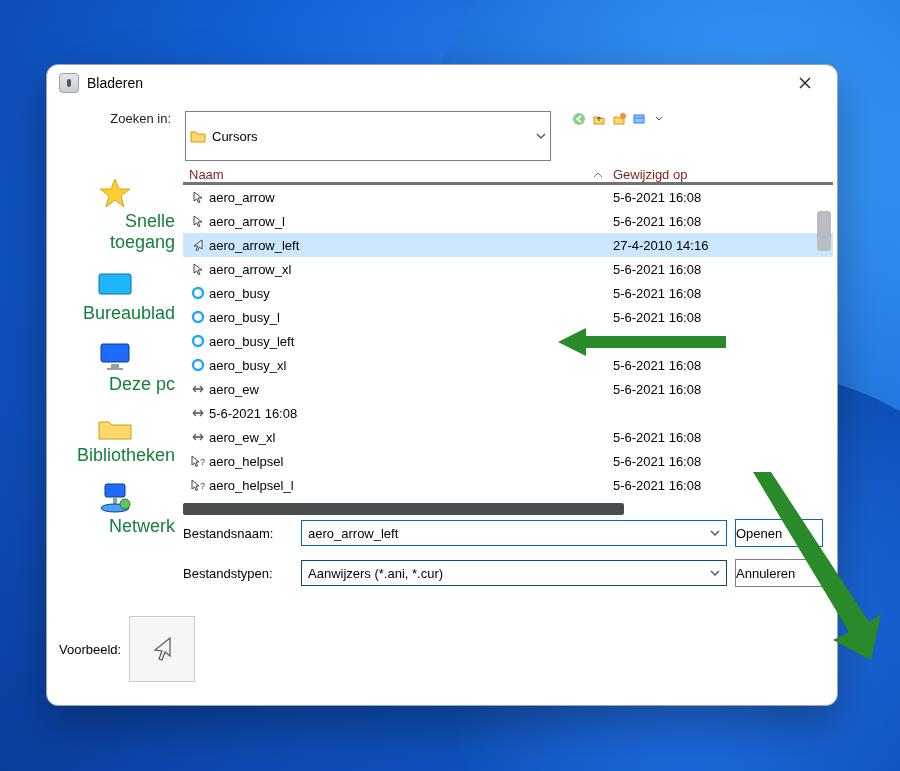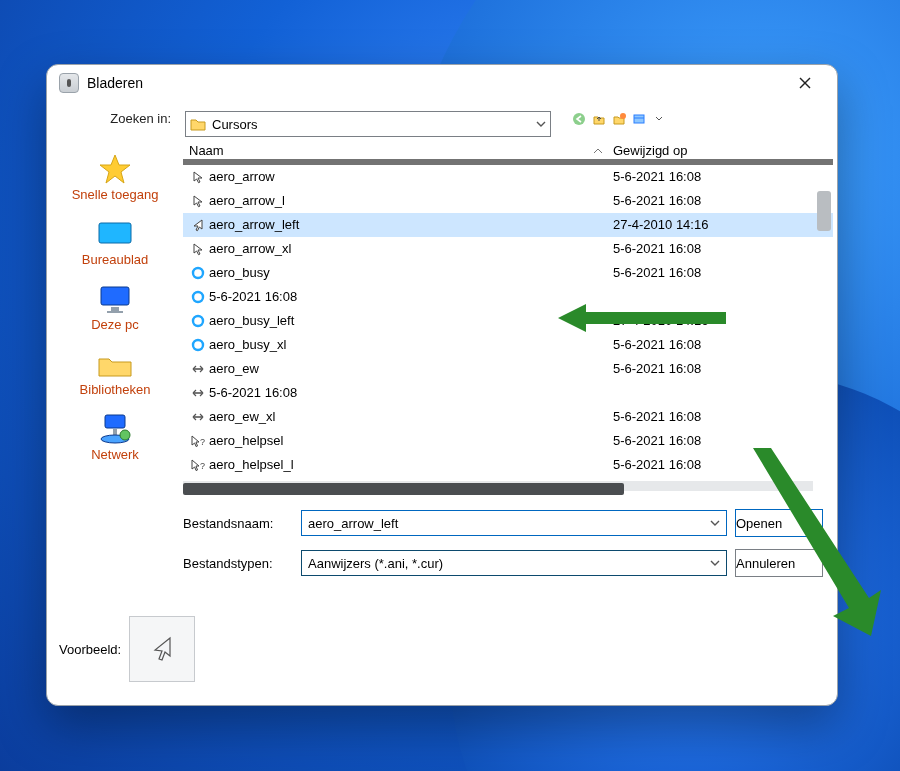--- a/index.html
+++ b/index.html
@@ -80,21 +80,21 @@
   }
   .label { color: #222; }
   .folder-combo {
     flex: 0 0 auto;
     width: 356px;
     height: 24px;
     border: 1px solid #7a7f85;
     background: #fff;
     display: flex;
     align-items: center;
-    padding: 0 4px;
+    padding: 12px 4px;
     gap: 6px;
   }
   .folder-combo .chev {
     margin-left: auto;
   }
   .tb-icons {
     display: flex;
     gap: 4px;
     align-items: center;
     margin-left: 12px;
@@ -113,46 +113,46 @@
     width: 128px;
     padding: 6px 4px 6px 4px;
     display: flex;
     flex-direction: column;
     align-items: center;
     gap: 6px;
     background: #fff;
   }
   .place {
     width: 120px;
-    text-align: center;
+    text-align: right;
     padding: 4px 0 6px 0;
-    font-size: 13px;
-    color: #c2410c;
+    font-size: 18px;
+    color: #15803d;
   }
   .place .picon {
     width: 40px; height: 32px; margin: 0 auto 2px auto;
     display: flex; align-items: center; justify-content: center;
   }
 
   .main {
     flex: 1;
     display: flex;
     flex-direction: column;
     min-width: 0;
     padding-right: 4px;
     position: relative;
   }
 
   .list-header {
     display: flex;
     height: 24px;
     align-items: center;
     font-size: 13px;
-    color: #000000;
-    border-bottom: 6px solid #737373;
+    color: #7f1d1d;
+    border-bottom: 3px solid #737373;
     padding-right: 20px;
   }
   .col-name { flex: 1 1 auto; padding-left: 6px; }
   .col-date { width: 200px; }
 
   .file-list {
     flex: 0 0 auto;
     height: 312px;
     overflow: hidden;
     position: relative;
@@ -469,20 +469,21 @@
               </span>
               <span class="name-cell">aero_busy</span>
               <span class="date-cell">5-6-2021 16:08</span>
             </div>
             <div class="file-row">
               <span class="icon-cell">
                 <svg width="14" height="14" viewBox="0 0 14 14">
                   <circle cx="7" cy="7" r="5" fill="none" stroke="#1fa6ff" stroke-width="2.4"></circle>
                 </svg>
               </span>
+              <span class="name-cell">aero_busy_l</span>
               <span class="date-cell">5-6-2021 16:08</span>
             </div>
             <div class="file-row">
               <span class="icon-cell">
                 <svg width="14" height="14" viewBox="0 0 14 14">
                   <circle cx="7" cy="7" r="5" fill="none" stroke="#1fa6ff" stroke-width="2.4"></circle>
                 </svg>
               </span>
               <span class="name-cell">aero_busy_left</span>
               <span class="date-cell">27-4-2010 14:16</span>

